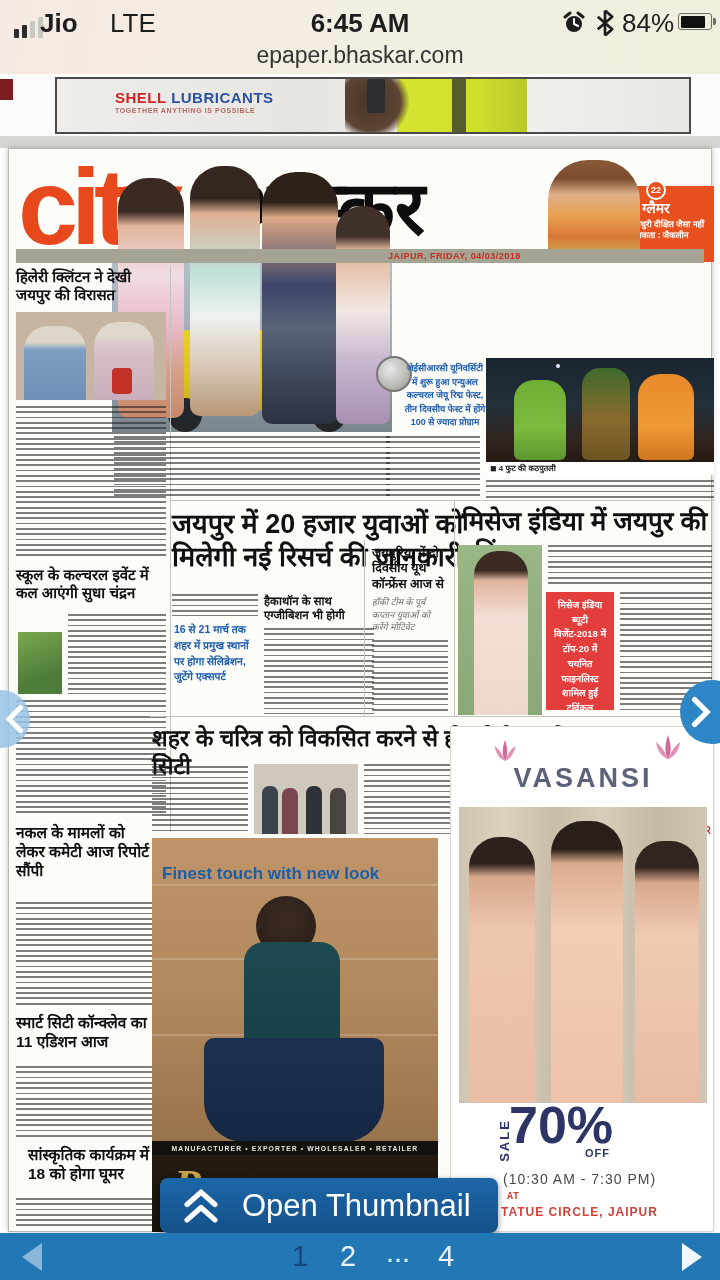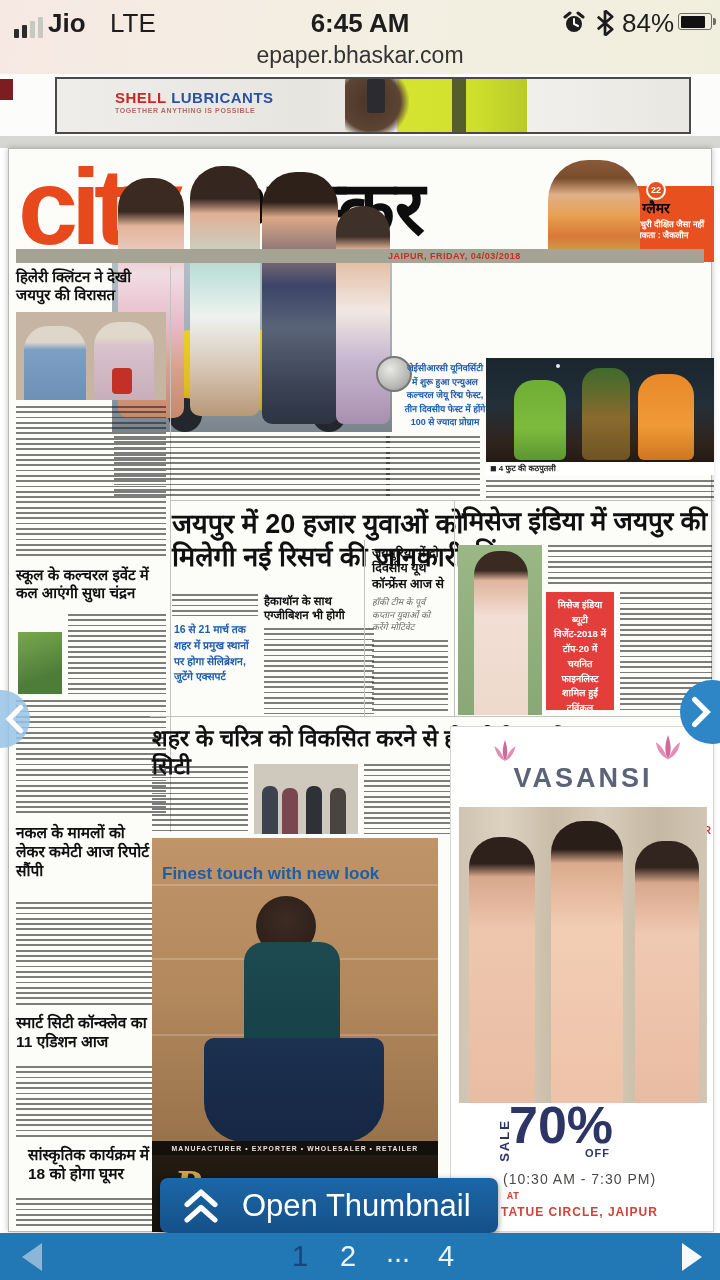--- a/index.html
+++ b/index.html
@@ -35,21 +35,21 @@
   .datetxt{font-size:9px;font-weight:700;color:#c62f20;letter-spacing:.5px;}
   .hl{font-weight:800;color:#101010;line-height:1.22;}
   .hlnavy{color:#1e2a52;}
   .tx{background-image:repeating-linear-gradient(to bottom,rgba(35,35,35,.78) 0,rgba(35,35,35,.78) 1.8px,transparent 1.8px,transparent 5.3px);opacity:.75;}
   .rule{background:#c3c3bd;}
   .kgreen{background:linear-gradient(160deg,#79a84e 0%,#4e7d3a 70%);}
   .photo{overflow:hidden;}
   .bluehl{color:#1d5dae;font-weight:800;line-height:1.5;}
   .redbox{background:#e33e3c;color:#fff;font-weight:800;text-align:center;line-height:1.55;}
   .glambox{background:#e8511f;}
-  .glamtitle{color:#000000;font-weight:800;font-size:14px;}
+  .glamtitle{color:#ffffff;font-weight:800;font-size:14px;}
   .glamteaser{color:#fff;font-weight:700;font-size:8.5px;line-height:1.35;}
   .badge22{background:#e8511f;border:2px solid #fff;border-radius:50%;color:#fff;font-size:9px;font-weight:700;
     display:flex;align-items:center;justify-content:center;}
   .capstrip{background:#fff;font-size:8px;color:#222;font-weight:700;}
   
   .vasansi{background:#fff;border:1px solid #d8d8d2;}
   .vasbrand{color:#5c6378;font-size:27px;letter-spacing:3px;font-weight:600;}
   .vasjaipur{color:#c23a4a;font-size:10px;letter-spacing:4px;font-weight:700;}
   .navyblue{color:#2c3566;}
   .salerot{transform:rotate(-90deg);transform-origin:center;font-weight:700;letter-spacing:2px;}
@@ -77,21 +77,21 @@
 
 <div id="screen">
 
   <div class="abs statuswrap">
     <div class="abs sigbars" style="left:14px;top:16px;height:22px;">
       <i style="height:9px;background:#2c2c2c;"></i>
         <i style="height:13px;background:#2c2c2c;"></i>
       <i style="height:17px;background:#c8c8c2;"></i>
         <i style="height:21px;background:#c8c8c2;"></i>
     </div>
-    <span class="abs stxt" style="left:48px;top:8px;text-align:center;">Jio</span>
+    <span class="abs stxt" style="left:40px;top:8px;text-align:center;">Jio</span>
     <span class="abs stxt" style="left:110px;top:8px;font-weight:400;">LTE</span>
     <span class="abs stxt" style="left:0;top:8px;width:720px;text-align:center;">6:45 AM</span>
     <svg class="abs" style="left:562px;top:11px;" width="24" height="24" viewBox="0 0 24 24">
       <circle cx="12" cy="13" r="8" fill="#1d1d1d"></circle>
       <path d="M3 6 L8 2 M21 6 L16 2" stroke="#1d1d1d" stroke-width="3" stroke-linecap="round"></path>
       <path d="M12 8 V13 L16 15" stroke="#fff" stroke-width="2" fill="none" stroke-linecap="round"></path>
     </svg>
     <svg class="abs" style="left:596px;top:10px;" width="18" height="26" viewBox="0 0 10 14">
       <path d="M5 0 V14 M5 0 L9 3.5 L1 10.5 M5 14 L9 10.5 L1 3.5" stroke="#1d1d1d" stroke-width="1.5" fill="none" stroke-linejoin="round"></path>
     </svg>

